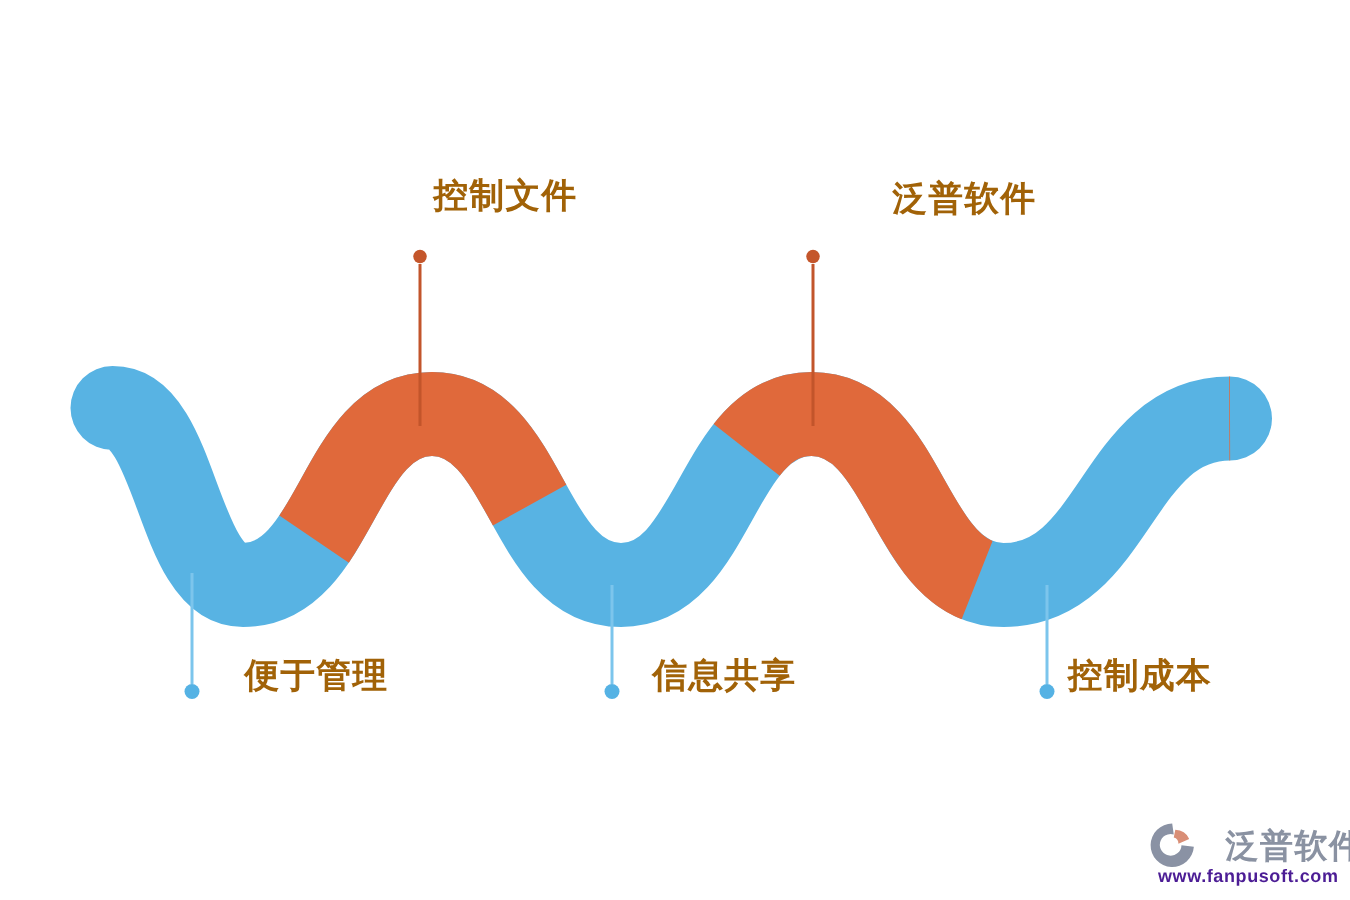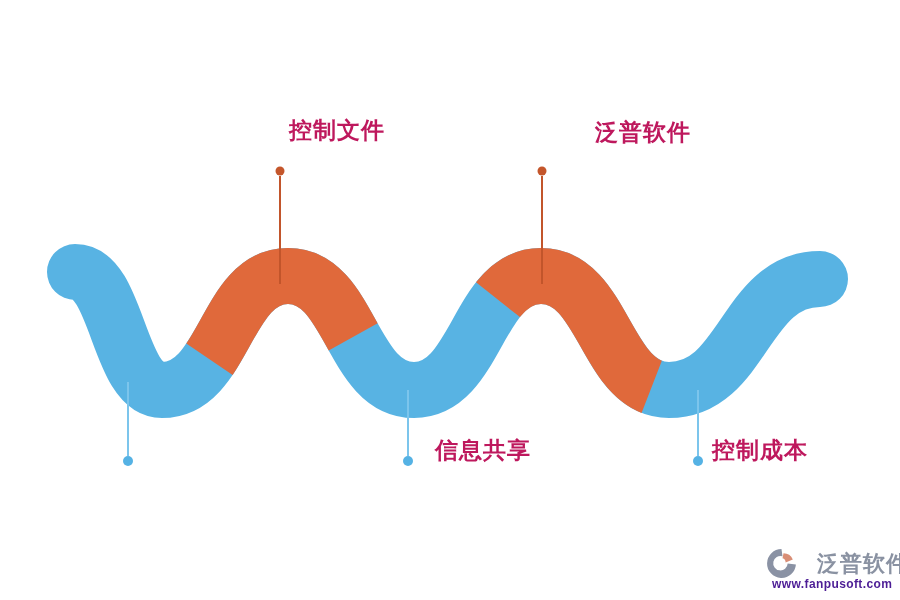--- a/index.html
+++ b/index.html
@@ -2,21 +2,21 @@
 <html><head>
 <meta charset="utf-8">
 <style>
   html,body{margin:0;padding:0;background:#fff;}
   .canvas{
     position:relative;width:900px;height:600px;background:#ffffff;
     overflow:hidden;font-family:"Liberation Sans","DejaVu Sans",sans-serif;
   }
   .wave-svg{position:absolute;left:0;top:0;}
   .step-label{
-    position:absolute;font-weight:bold;font-size:23px;color:#be185d;
+    position:absolute;font-weight:bold;font-size:23px;color:#a16207;
     white-space:nowrap;letter-spacing:1px;line-height:1.2;
   }
   .lbl-top-1{left:289px;top:117px;}
   .lbl-top-2{left:595px;top:119px;}
   .lbl-bot-1{left:163px;top:437px;}
   .lbl-bot-2{left:435px;top:437px;}
   .lbl-bot-3{left:712px;top:437px;}
   .watermark{position:absolute;left:766px;top:547px;width:132px;}
   .wm-row{display:flex;align-items:center;}
   .wm-logo{width:33px;height:33px;flex:0 0 33px;}
@@ -45,20 +45,21 @@
 
     <line x1="408" y1="390" x2="408" y2="456" stroke-width="2" stroke="#7CC5EC"></line>
     <circle cx="408" cy="461" r="5" fill="#55B2E4"></circle>
 
     <line x1="698" y1="390" x2="698" y2="456" stroke-width="2" stroke="#7CC5EC"></line>
     <circle cx="698" cy="461" r="5" fill="#55B2E4"></circle>
   </svg>
 
   <div class="step-label lbl-top-1">控制文件</div>
   <div class="step-label lbl-top-2">泛普软件</div>
+  <div class="step-label lbl-bot-1">便于管理</div>
   <div class="step-label lbl-bot-2">信息共享</div>
   <div class="step-label lbl-bot-3">控制成本</div>
 
   <div class="watermark">
     <div class="wm-row">
       <svg class="wm-logo" viewBox="0 0 32 32">
         <path d="M15 2 A14 14 0 1 0 29 17 L21 16 A7 7 0 1 1 16 9 Z" fill="#8A92A4"></path>
         <path d="M17 6 A10 10 0 0 1 26 12 L19 15 A4 4 0 0 0 16 11 Z" fill="#D98E76"></path>
       </svg>
       <span class="wm-brand">泛普软件</span>

